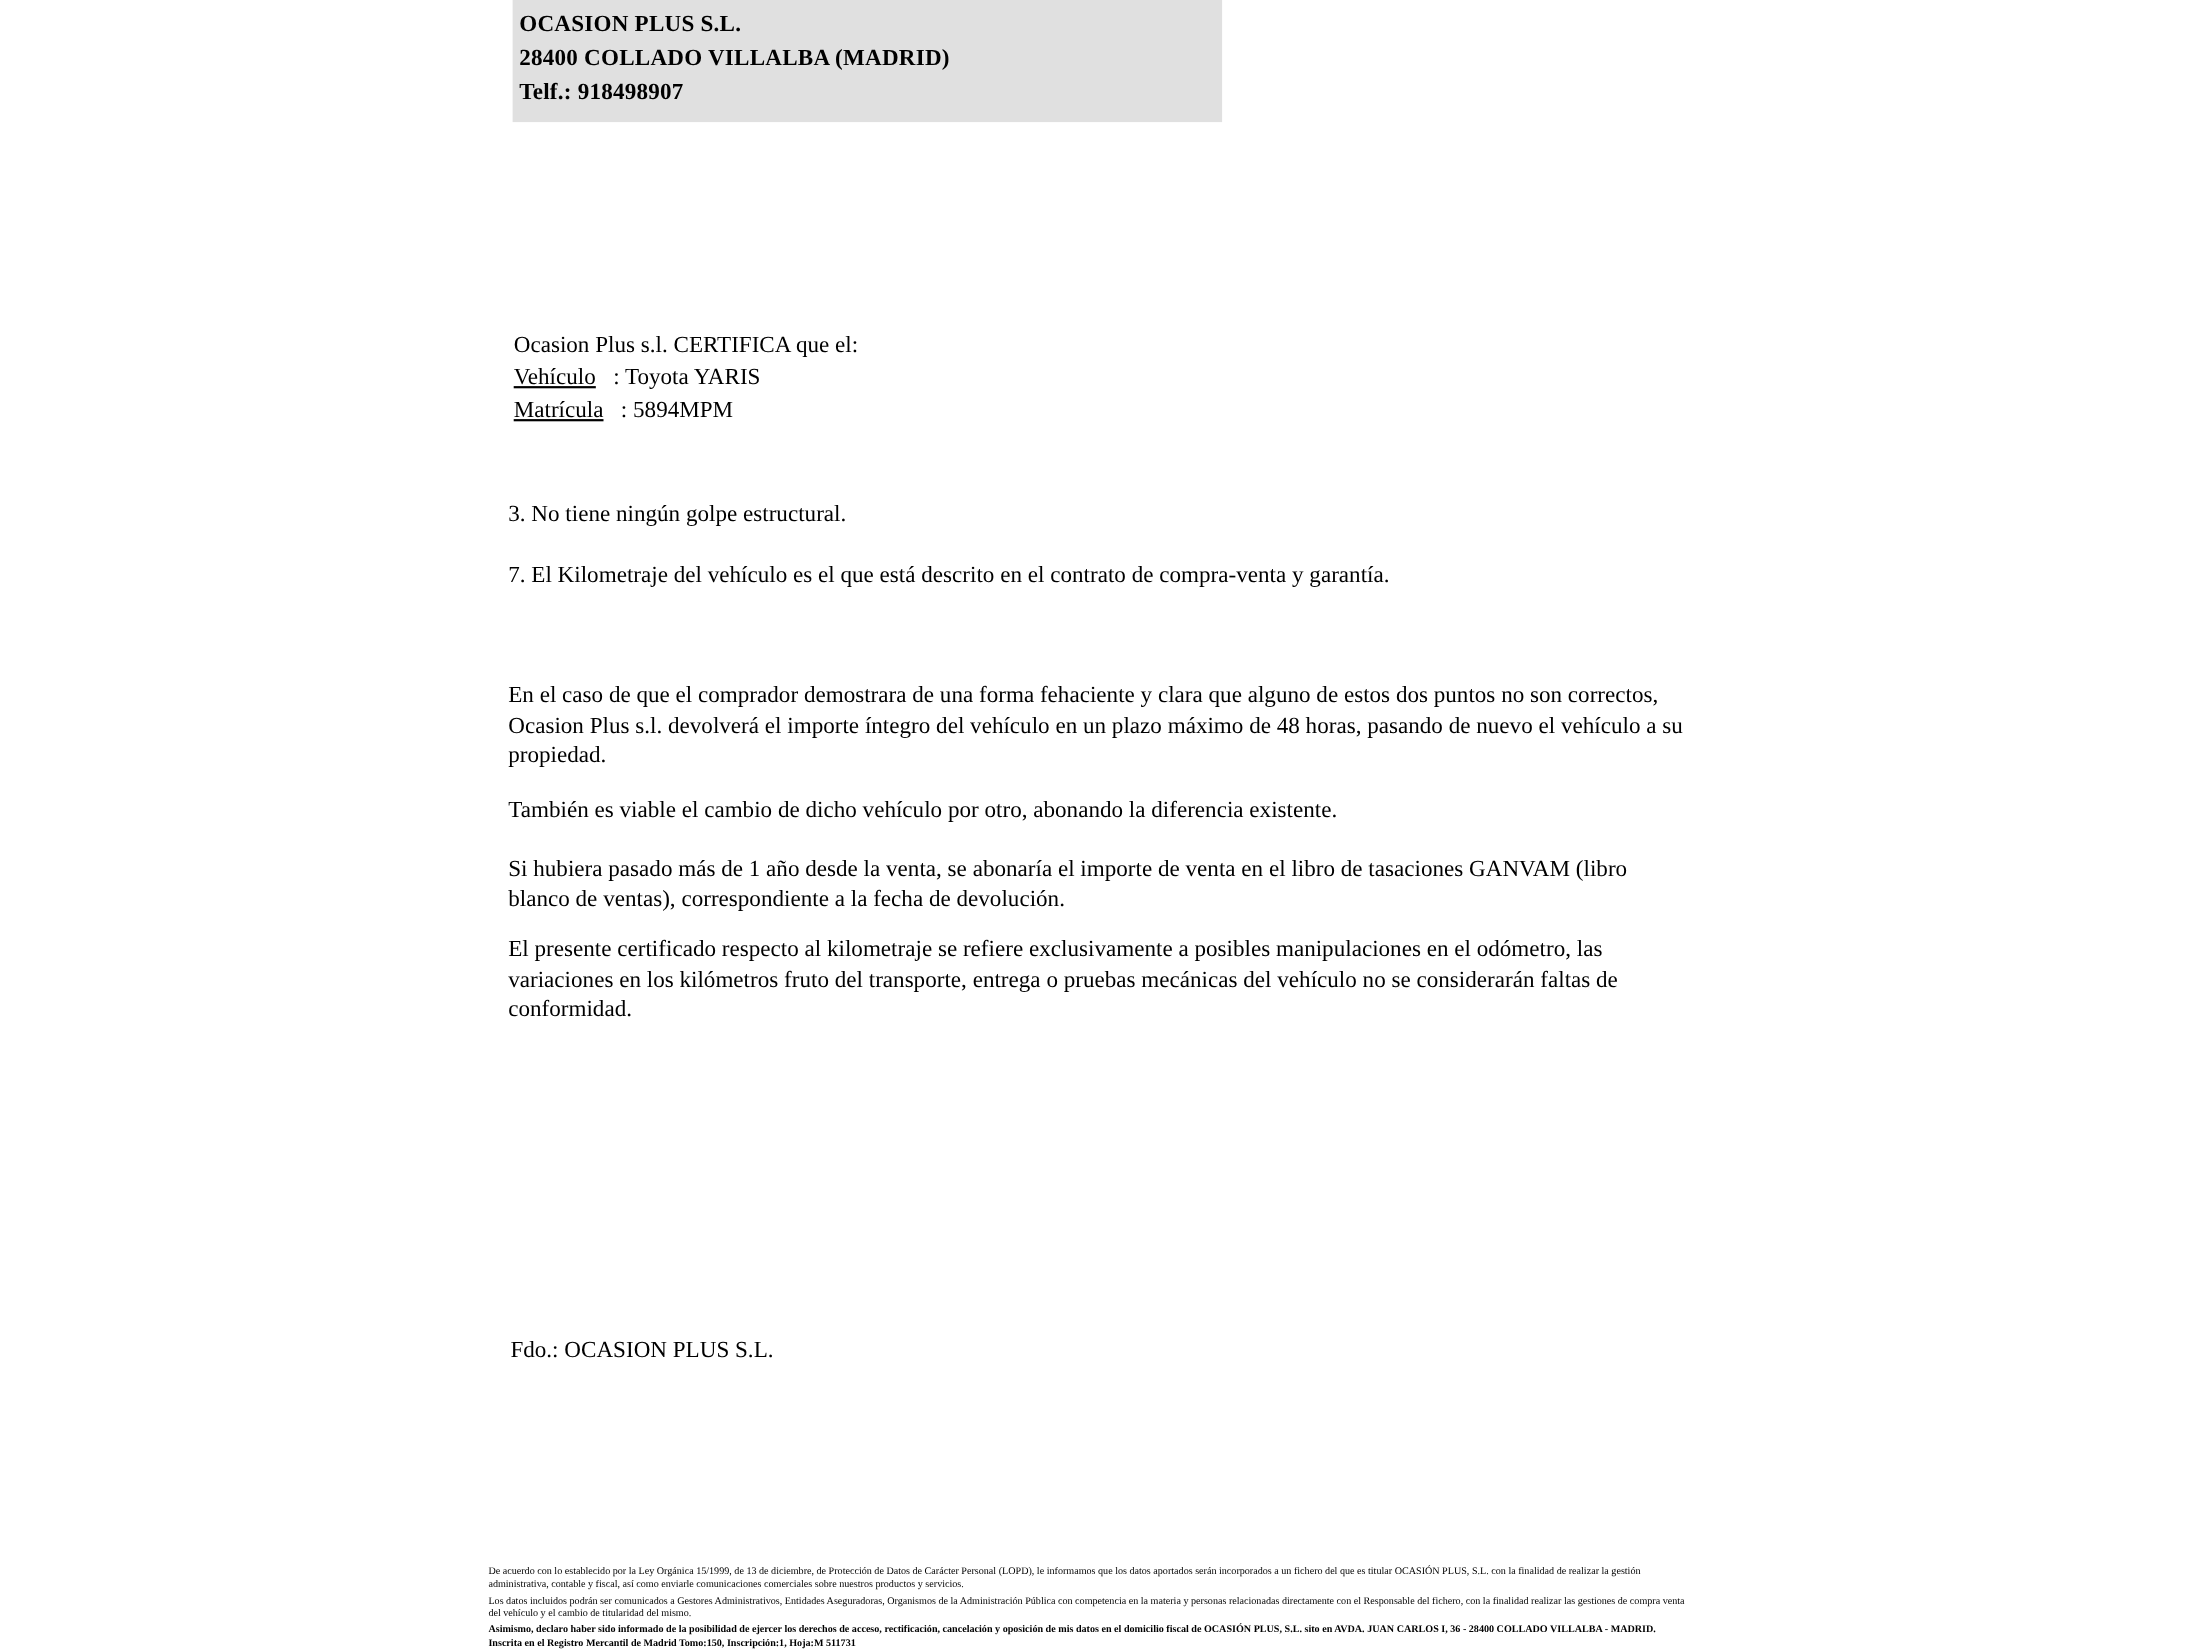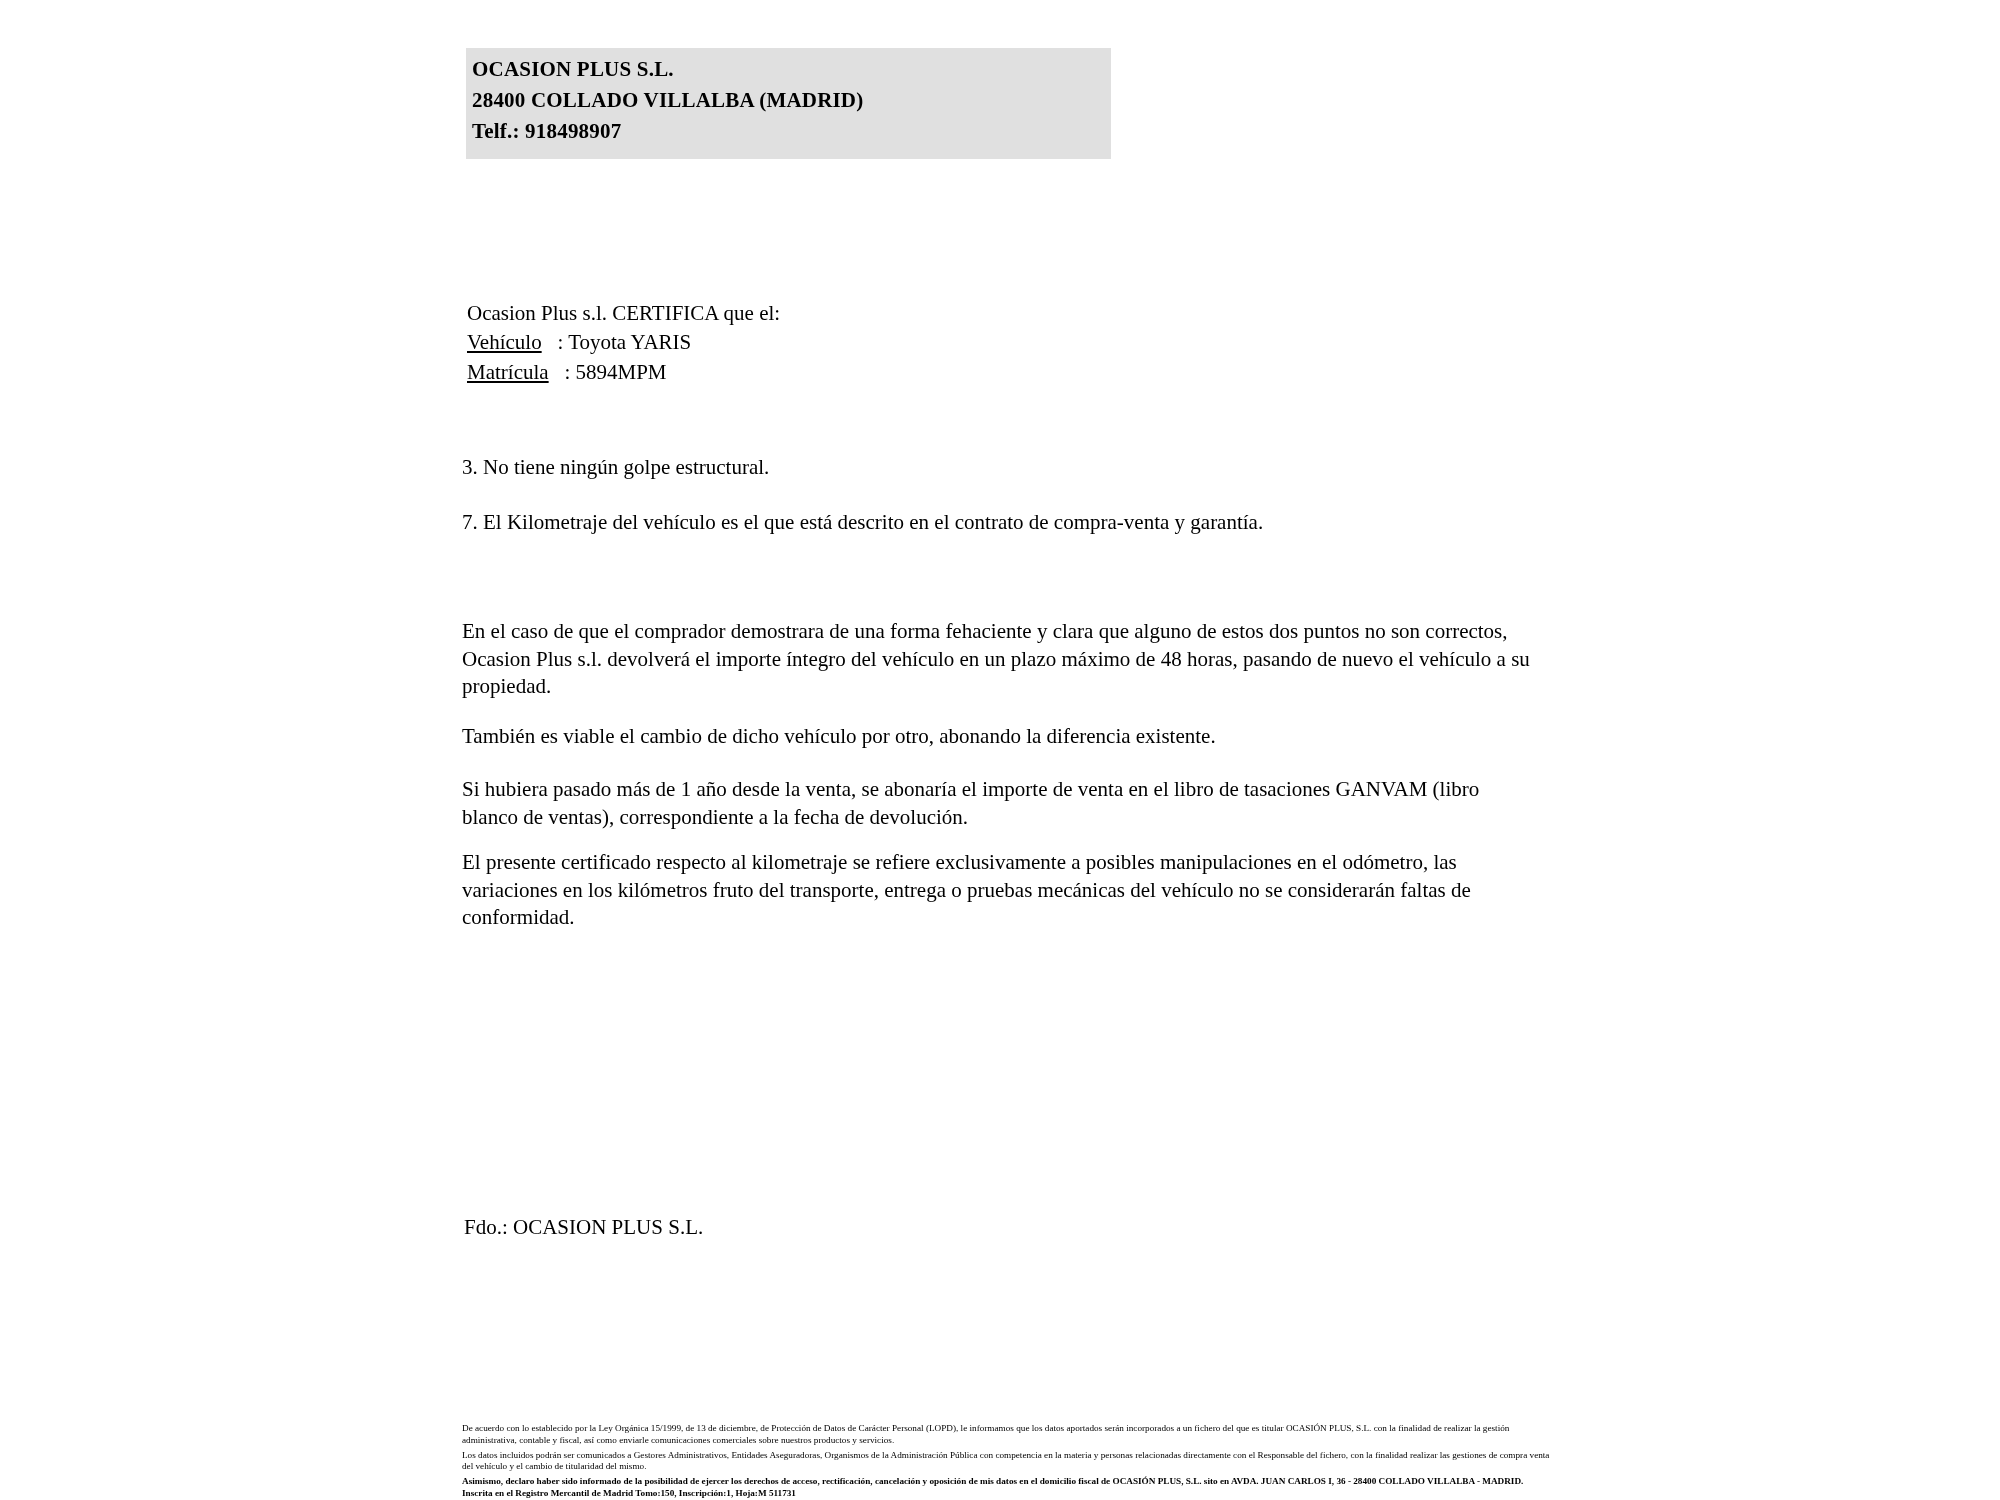--- a/index.html
+++ b/index.html
@@ -24,21 +24,20 @@
 
   
   .header-box {
     position: absolute;
     left: 466px;
     top: 0px;
     width: 645px;
     padding: 6px 0 12px 6px;
     background: #e0e0e0;
     box-sizing: border-box;
-    margin-top: 48px;
   }
   .header-box .line {
     font-family: "Liberation Serif", serif;
     font-weight: bold;
     font-size: 21px;
     line-height: 1.48;
     letter-spacing: 0.2px;
     white-space: pre;
   }
 
@@ -95,21 +94,21 @@
     position: absolute;
     left: 464px;
     top: 1215px;
     font-size: 21px;
     white-space: pre;
   }
 
   
   .legal {
     position: absolute;
-    left: 462px;
+    left: 444px;
     top: 1423px;
     width: 1090px;
     font-family: "Liberation Serif", serif;
     font-size: 9.2px;
     line-height: 1.28;
   }
   .legal p {
     margin: 0 0 3px 0;
   }
   .legal p:last-child { margin-bottom: 0; font-weight: bold; }

